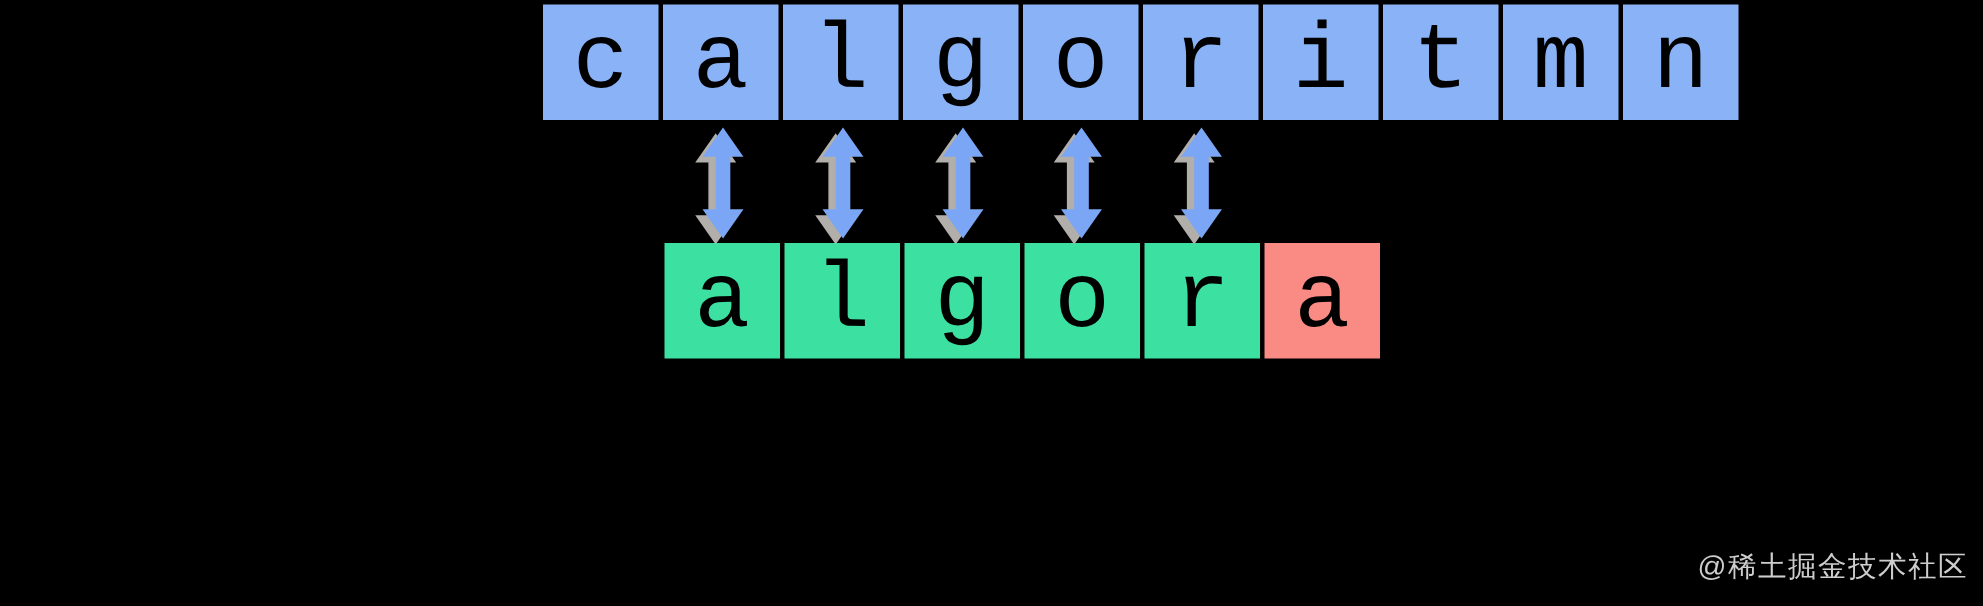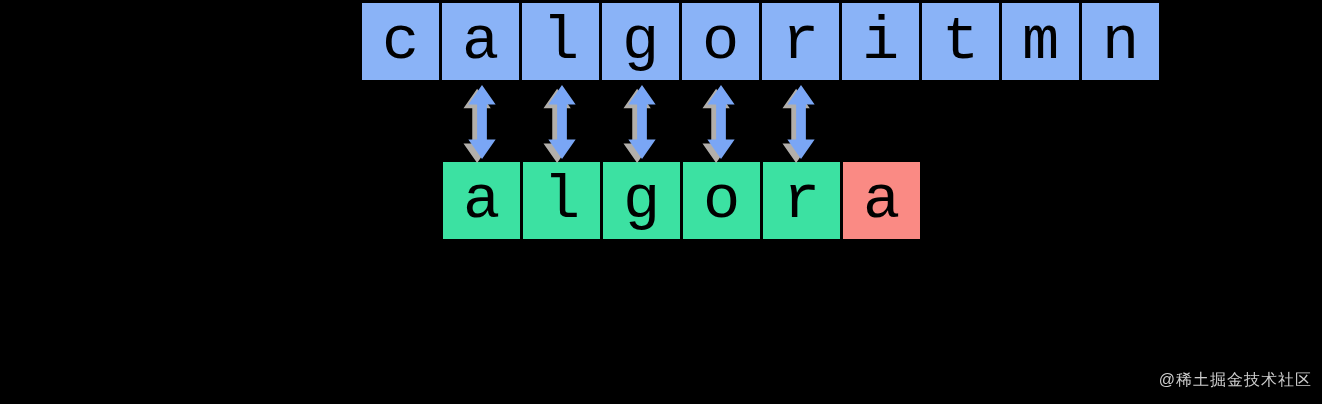--- a/index.html
+++ b/index.html
@@ -35,21 +35,21 @@
     width: 44px;
     height: 76px;
     display: none;
   }
   .arrow svg { display: block; width: 44px; height: 76px; overflow: visible; }
   #watermark {
     position: absolute;
     right: 10px;
     bottom: 13px;
     font-family: "Liberation Sans", "DejaVu Sans", sans-serif;
-    font-size: 16px;
+    font-size: 19px;
     color: #cdcdcd;
     text-shadow: 2px 2px 2px rgba(0,0,0,0.95), -1px -1px 1px rgba(0,0,0,0.8);
     letter-spacing: 1px;
   }
 </style>
 </head>
 <body>
 
 <div id="stage" style="background: rgb(0, 0, 0);">
 

